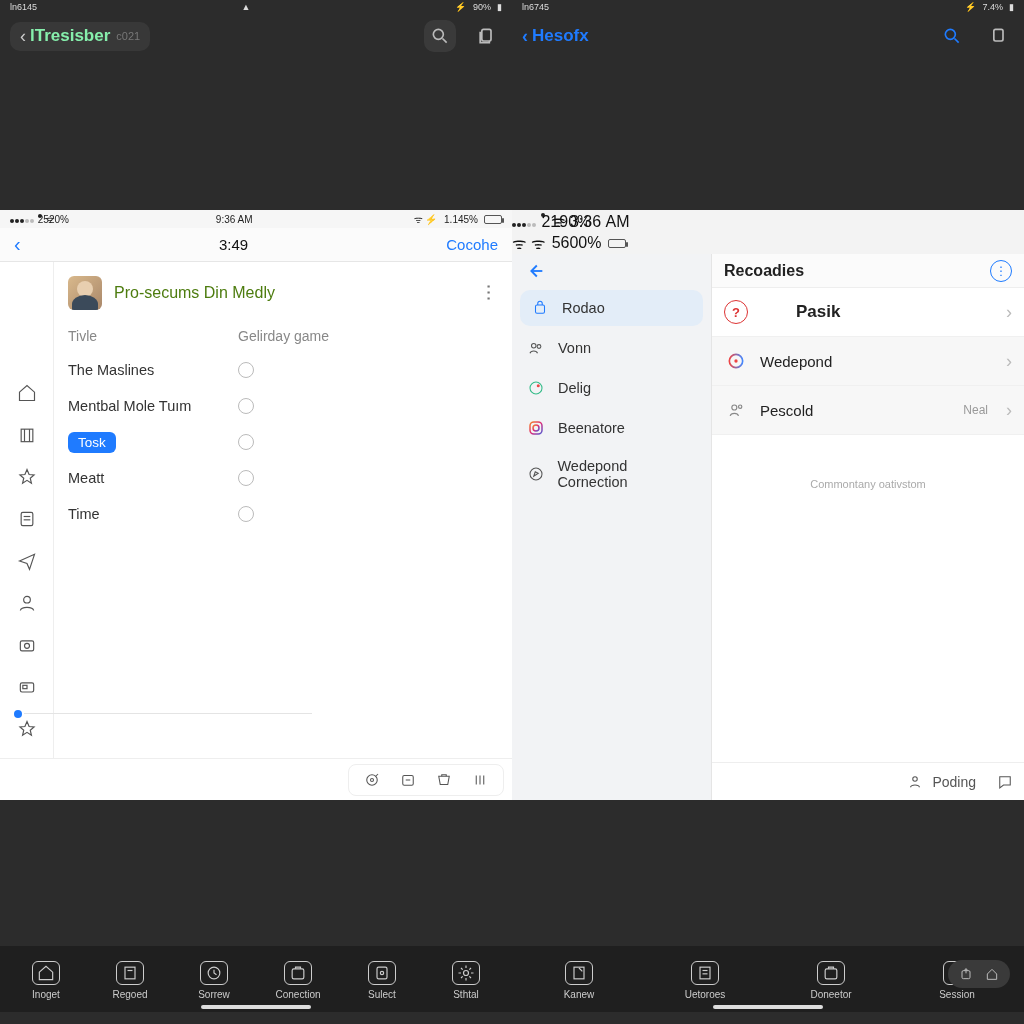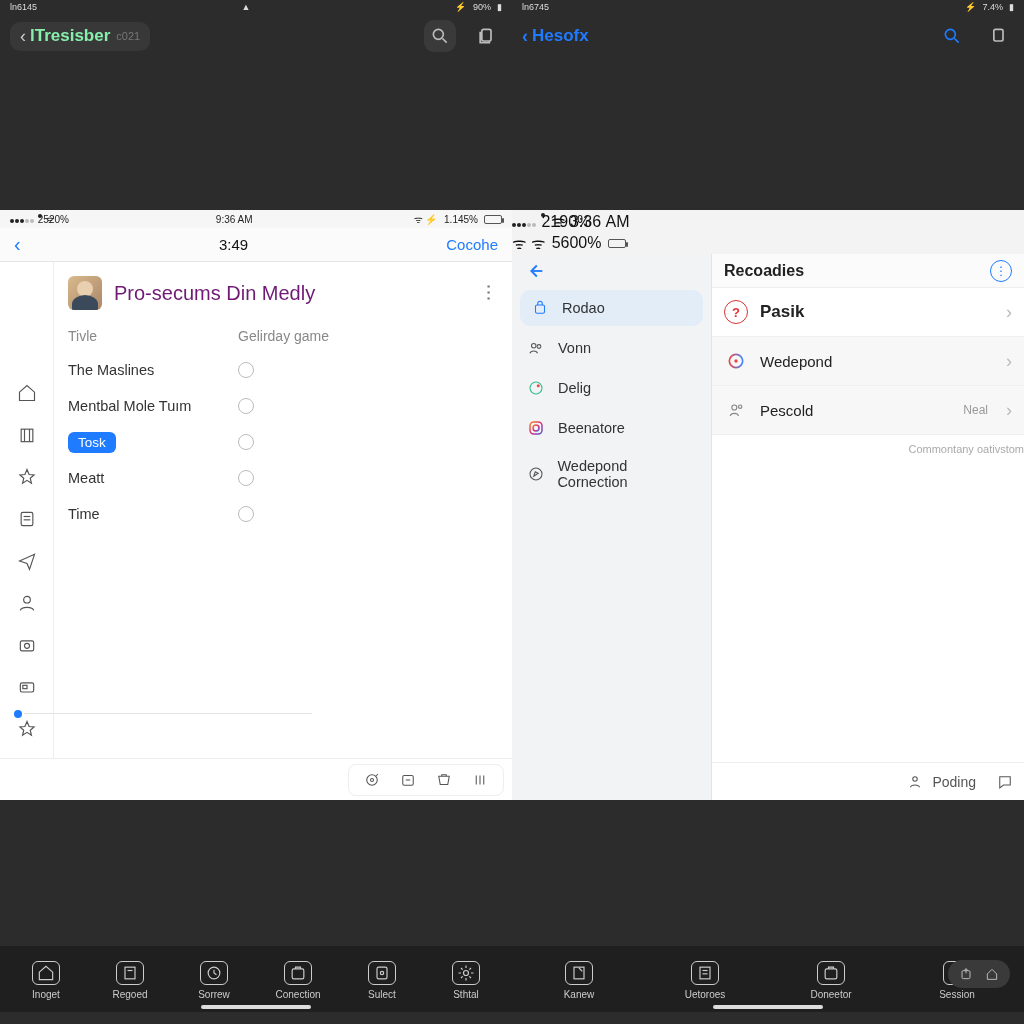--- a/index.html
+++ b/index.html
@@ -46,21 +46,21 @@
 
   .panel-body { flex:1; display:flex; position:relative; overflow:hidden;}
   .sidebar { width:54px; border-right:1px solid #eee; display:flex; flex-direction:column; align-items:center; gap:20px; padding-top:120px;}
   .sidebar .s-icon{width:22px;height:22px;color:#555;display:flex;align-items:center;justify-content:center;}
   .sidebar .s-icon svg{width:20px;height:20px;stroke:#555;fill:none;stroke-width:1.4;}
   .content{flex:1;padding:0;}
   .person-row{display:flex;align-items:center;gap:12px;padding:14px 14px 18px 14px;}
   .avatar{width:34px;height:34px;border-radius:6px;background:linear-gradient(135deg,#d9b98c,#a9876a);position:relative;overflow:hidden;}
   .avatar::before{content:'';position:absolute;left:9px;top:5px;width:16px;height:16px;border-radius:50%;background:#e8cfb0;}
   .avatar::after{content:'';position:absolute;left:4px;top:19px;width:26px;height:18px;border-radius:50% 50% 0 0;background:#3b4a5a;}
-  .person-name{font-size:20px;font-weight:500;color:#701a75;flex:1;}
+  .person-name{font-size:16px;font-weight:500;color:#4d7c0f;flex:1;}
   .kebab{color:#777;font-size:18px;letter-spacing:1px;transform:rotate(90deg);}
 
   .table-h{display:flex;padding:0 0 8px 14px;color:#888;font-size:14px;}
   .th-a{flex:0 0 170px;} .th-b{flex:1;}
   .row{display:flex;align-items:center;padding:10px 0 10px 14px;}
   .row .label{flex:0 0 170px;font-size:14.5px;color:#333;}
   .row .radio{width:16px;height:16px;border:1.5px solid #bbb;border-radius:50%;}
   .chip{background:#1f7bff;color:#fff;border-radius:6px;padding:3px 10px;font-size:13.5px;font-weight:500;}
 
   .panel-footer{height:42px;display:flex;justify-content:flex-end;align-items:center;border-top:1px solid #eee;padding:0 8px;gap:4px;background:#fff;}
@@ -84,25 +84,25 @@
   .detailcol{flex:1;background:#fff;display:flex;flex-direction:column;}
   .detail-hdr{height:34px;display:flex;align-items:center;justify-content:space-between;padding:0 12px;border-bottom:1px solid #eee;background:#fbfbfb;}
   .detail-hdr .dt{font-size:16px;font-weight:600;color:#222;}
   .info-pill{width:22px;height:22px;border:1.5px solid #1f7bff;border-radius:50%;display:flex;align-items:center;justify-content:center;color:#1f7bff;font-size:12px;}
   .drow{display:flex;align-items:center;gap:12px;padding:12px 12px;border-bottom:1px solid #f0f0f0;font-size:15px;color:#222;}
   .drow:first-of-type{border-top:none;}
   .drow .dicon{width:24px;height:24px;display:flex;align-items:center;justify-content:center;}
   .drow .dicon svg{width:20px;height:20px;fill:none;stroke:#888;stroke-width:1.4;}
   .dicon.ring{border:1.5px solid #d33;border-radius:50%;color:#d33;font-weight:600;font-size:13px;}
   .drow .dlabel{flex:1;}
-  .drow.big .dlabel{font-size:17px;font-weight:600;}
+  .drow.big .dlabel{font-size:17px;font-weight:600;margin-left:36px;}
   .drow .chev{color:#bbb;font-size:18px;}
   .drow.sub{background:#f7f7f7;}
   .drow .badge{font-size:12px;color:#999;margin-right:6px;}
-  .caption{text-align:right;color:#aaa;font-size:11px;padding:8px 0;}
+  .caption{text-align:center;color:#aaa;font-size:11px;padding:8px 0;margin-top:35px;}
   .detail-footer{margin-top:auto;height:38px;border-top:1px solid #eee;display:flex;align-items:center;justify-content:flex-end;padding:0 10px;gap:20px;background:#fff;}
   .detail-footer .poding{display:flex;align-items:center;gap:8px;color:#555;font-size:14px;}
   .detail-footer svg{width:18px;height:18px;stroke:#555;fill:none;stroke-width:1.4;}
 
   
   .tabbar{position:absolute;bottom:12px;left:0;width:512px;height:66px;background:#1f1f1f;display:flex;align-items:center;justify-content:space-around;padding:6px 4px 4px;}
   .tab{display:flex;flex-direction:column;align-items:center;gap:4px;color:#ccc;font-size:10px;flex:1;}
   .tab svg{width:20px;height:20px;stroke:#ccc;fill:none;stroke-width:1.4;}
   .tabbox{width:28px;height:24px;border:1.5px solid #ccc;border-radius:6px;display:flex;align-items:center;justify-content:center;}
   .homepill{position:absolute;bottom:3px;left:50%;transform:translateX(-50%);width:110px;height:4px;border-radius:3px;background:#ddd;}

